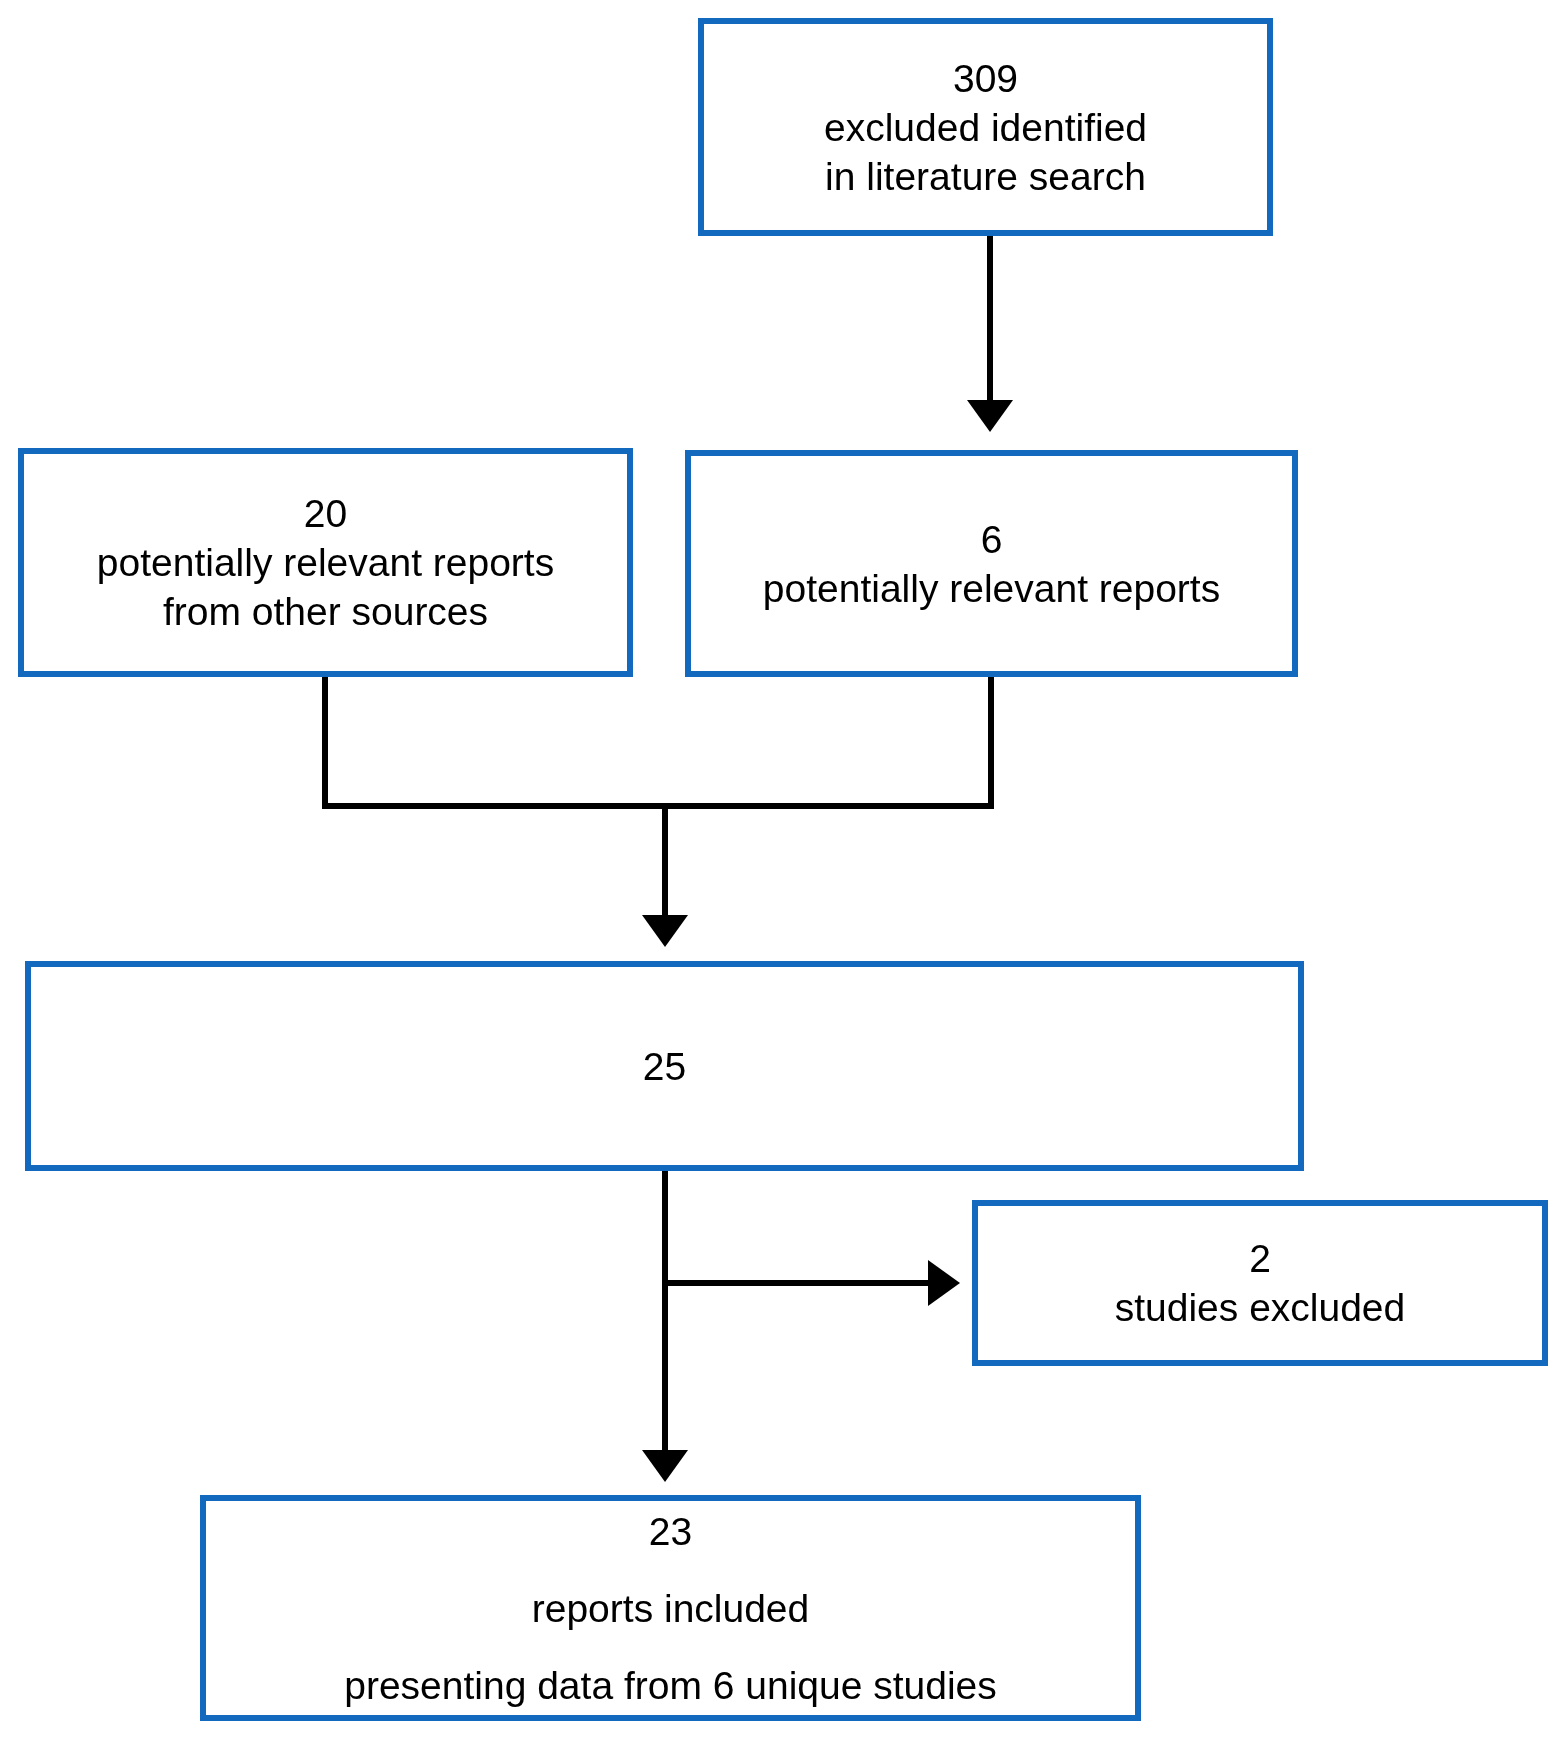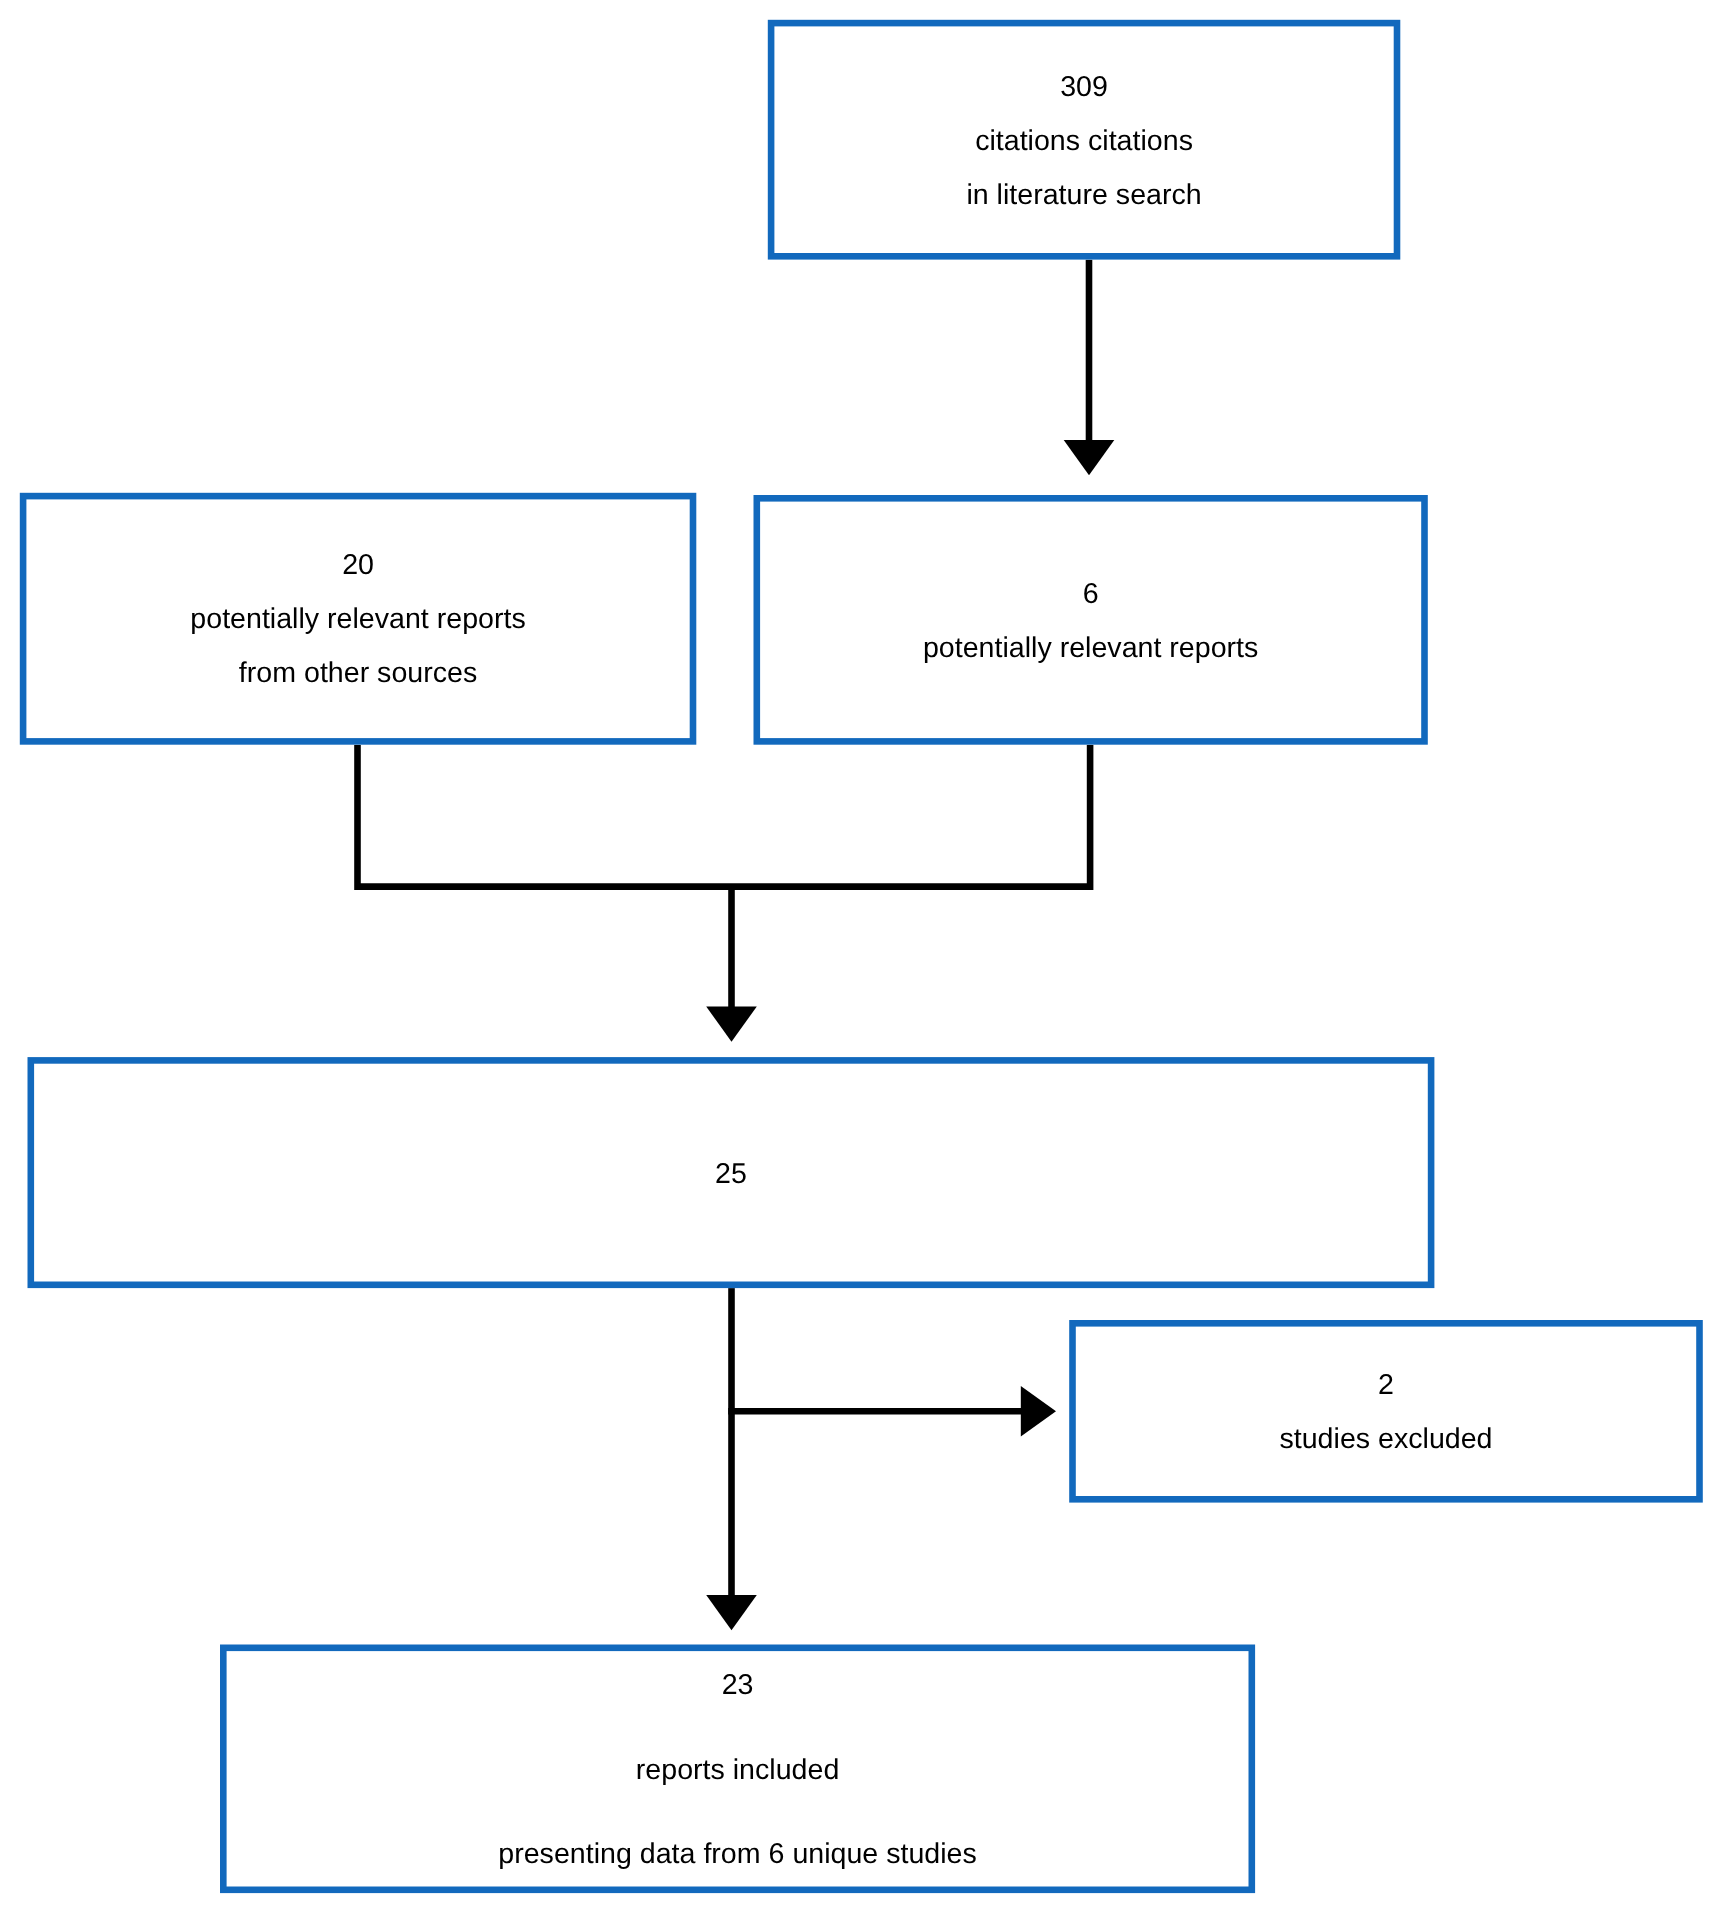--- a/index.html
+++ b/index.html
@@ -14,21 +14,21 @@
   .box {
     position: absolute;
     box-sizing: border-box;
     border: 6px solid var(--border, #1269bd);
     background: #ffffff;
     display: flex;
     flex-direction: column;
     align-items: center;
     justify-content: center;
     text-align: center;
-    font-size: 26px;
+    font-size: 39px;
     line-height: 49px;
     color: var(--text, #000000);
   }
   .box .line { white-space: nowrap; }
   #connectors {
     position: absolute;
     left: 0; top: 0;
     width: 1562px; height: 1747px;
   }
   #connectors line, #connectors path {
@@ -64,21 +64,21 @@
 
     <line x1="665" y1="1139" x2="665" y2="1452"></line>
     <polygon points="642,1450 688,1450 665,1482"></polygon>
 
     <line x1="662" y1="1283" x2="930" y2="1283"></line>
     <polygon points="928,1260 928,1306 960,1283"></polygon>
   </svg>
 
   <div class="box" id="box-citations">
     <div class="line">309</div>
-    <div class="line">citations citations</div>
+    <div class="line">excluded identified</div>
     <div class="line">in literature search</div>
   </div>
 
   <div class="box" id="box-other-sources">
     <div class="line">20</div>
     <div class="line">potentially relevant reports</div>
     <div class="line">from other sources</div>
   </div>
 
   <div class="box" id="box-screened">

